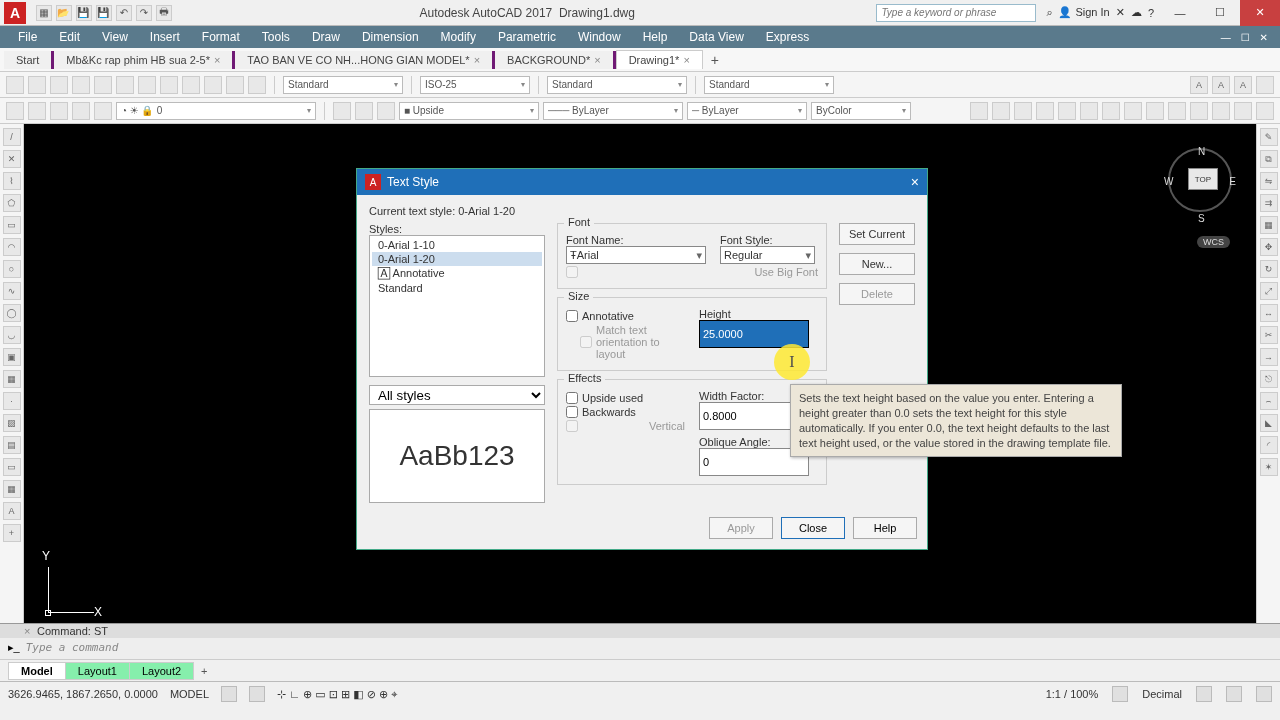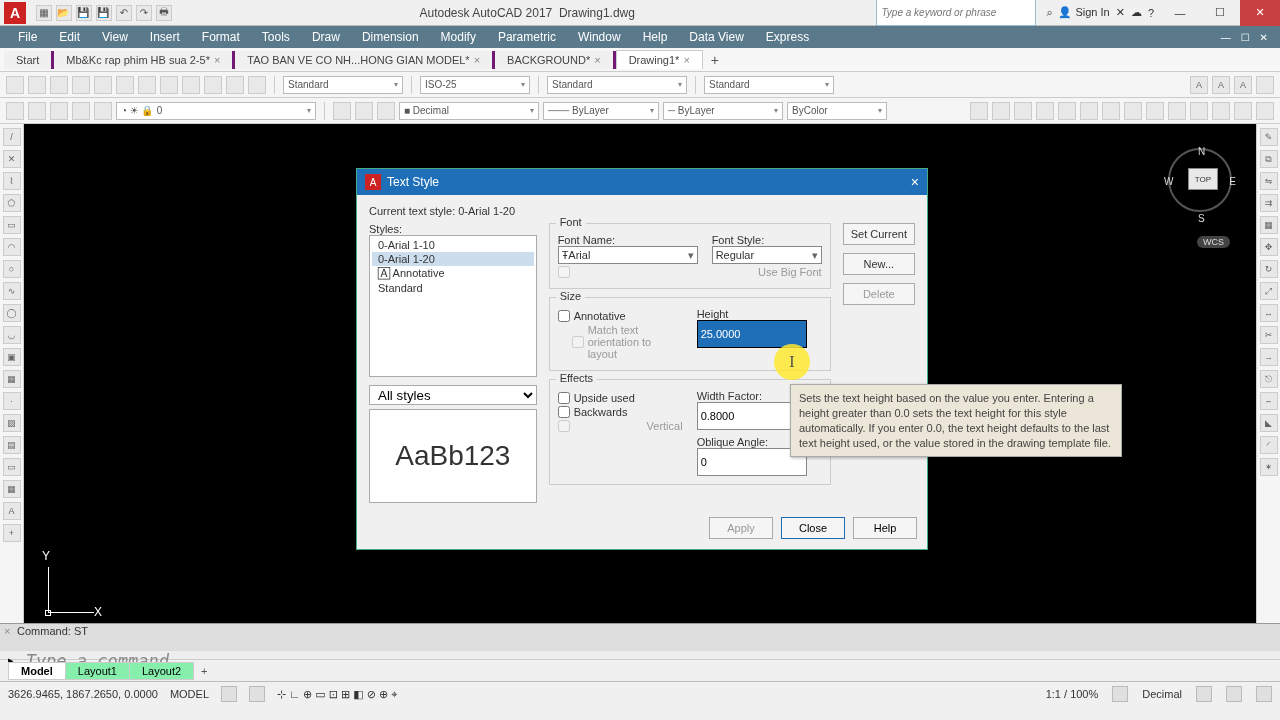--- a/index.html
+++ b/index.html
@@ -4,21 +4,21 @@
 <style>
 * { box-sizing: border-box; margin: 0; padding: 0; font-family: "Segoe UI", Tahoma, sans-serif; }
 body { width: 1280px; height: 720px; background: #f0f0f0; overflow: hidden; position: relative; font-size: 11px; }
 
 
 .titlebar { height: 26px; background: #f0f0f0; display: flex; align-items: center; border-bottom: 1px solid #bbb; }
 .titlebar .app-icon { width: 22px; height: 22px; margin: 0 4px; background: #c22; color: #fff; display: flex; align-items: center; justify-content: center; font-weight: bold; font-size: 14px; }
 .titlebar .qat { display: flex; gap: 4px; padding: 0 6px; }
 .titlebar .qat span { width: 16px; height: 16px; background: #e8e8e8; border: 1px solid #ccc; display: flex; align-items: center; justify-content: center; font-size: 10px; color: #555; }
 .titlebar .title-center { flex: 1; text-align: center; color: #444; font-size: 12px; }
-.titlebar .search { width: 160px; height: 27px; border: 1px solid #9bc; background: #fff; font-style: italic; font-size: 10px; padding: 0 4px; margin-right: 4px; }
+.titlebar .search { width: 160px; height: 18px; border: 1px solid #9bc; background: #fff; font-style: italic; font-size: 10px; padding: 0 4px; margin-right: 4px; }
 .titlebar .right-icons { display: flex; align-items: center; gap: 6px; padding: 0 6px; }
 .titlebar .right-icons span { font-size: 11px; color: #333; }
 .titlebar .win-controls { display: flex; }
 .titlebar .win-controls div { width: 40px; height: 26px; display: flex; align-items: center; justify-content: center; font-size: 11px; color: #333; }
 .titlebar .win-controls .close { background: #c84040; color: #fff; }
 
 
 .menubar { height: 22px; background: #5a7a8c; display: flex; align-items: center; padding: 0 8px; gap: 2px; }
 .menubar span { color: #fff; font-size: 12px; padding: 2px 10px; }
 .menubar .m-right { margin-left: auto; display: flex; gap: 2px; }
@@ -46,23 +46,23 @@
 .canvas { flex: 1; background: #000; position: relative; }
 .ucs-xy { position: absolute; left: 16px; bottom: 10px; color: #fff; font-size: 12px; }
 .viewcube { position: absolute; right: 16px; top: 16px; width: 80px; height: 80px; }
 .viewcube .cube { position: absolute; left: 28px; top: 28px; width: 30px; height: 22px; background: #e8e8e8; border: 1px solid #888; font-size: 8px; display: flex; align-items: center; justify-content: center; color: #333; }
 .viewcube .dir { position: absolute; color: #ddd; font-size: 10px; }
 .viewcube .n { left: 38px; top: 6px; } .viewcube .s { left: 38px; bottom: -4px; } .viewcube .w { left: 4px; top: 36px; } .viewcube .e { right: 4px; top: 36px; }
 .wcs-badge { position: absolute; right: 26px; top: 112px; background: #444; color: #ddd; font-size: 9px; padding: 1px 6px; border-radius: 6px; text-align: center; }
 
 
 .cmdbar { height: 36px; background: #eee; border-top: 1px solid #999; }
-.cmdbar .history { height: 27px; background: #ddd; font-family: monospace; font-size: 11px; padding: 1px 4px; color: #333; }
+.cmdbar .history { height: 14px; background: #ddd; font-family: monospace; font-size: 11px; padding: 1px 24px; color: #333; }
 .cmdbar .input-row { height: 19px; display: flex; align-items: center; padding: 0 8px; gap: 6px; }
-.cmdbar .prompt { font-family: monospace; font-size: 17px; color: #888; font-style: italic; }
+.cmdbar .prompt { font-family: monospace; font-size: 11px; color: #888; font-style: italic; }
 
 
 .modeltabs { height: 22px; background: #f0f0f0; border-top: 1px solid #ccc; display: flex; align-items: center; padding: 0 8px; gap: 0; }
 .modeltabs .mtab { padding: 2px 12px; font-size: 11px; background: #86efac; border: 1px solid #ccc; margin-right: -1px; }
 .modeltabs .mtab.active { background: #fff; font-weight: bold; }
 .modeltabs .plus { padding: 2px 8px; color: #555; }
 
 
 .statusbar { height: 25px; background: #f0f0f0; border-top: 1px solid #bbb; display: flex; align-items: center; padding: 0 8px; font-size: 11px; color: #333; gap: 12px; }
 .statusbar .right { margin-left: auto; display: flex; align-items: center; gap: 14px; justify-content: space-between; }
@@ -228,23 +228,23 @@
     <div class="ico"></div>
     <div class="ico"></div>
   <div class="combo" style="width:200px">
       <span>◔ ☀ 🔒 0</span>
     </div>
   <div class="sep"></div>
   <div class="ico"></div>
     <div class="ico"></div>
     <div class="ico"></div>
   <div class="combo" style="width:140px">
-      <span>■ Decimal</span>
-    </div>
-  <div class="combo" style="width:116px">
+      <span>■ Upside</span>
+    </div>
+  <div class="combo" style="width:140px">
       <span>─── ByLayer</span>
     </div>
   <div class="combo" style="width:120px">
       <span>─ ByLayer</span>
     </div>
   <div class="combo" style="width:100px">
       <span>ByColor</span>
     </div>
   <div style="flex:1"></div>
   <div class="ico"></div>
@@ -379,21 +379,21 @@
       <div class="mid-col">
         <div class="groupbox">
           <div class="legend">Font</div>
           <div class="field-row">
             <div class="field-col">
               <div>Font Name:</div>
               <div class="combo-in" style="width:140px">Ŧ <span>Arial</span></div>
             </div>
             <div class="field-col">
               <div>Font Style:</div>
-              <div class="combo-in" style="width:110px">
+              <div class="combo-in" style="width:95px">
                   <span>Regular</span>
                 </div>
             </div>
           </div>
           <label class="chk disabled">
               <input type="checkbox" disabled="" style="">
               <span>Use Big Font</span>
             </label>
         </div>
         <div class="groupbox">

